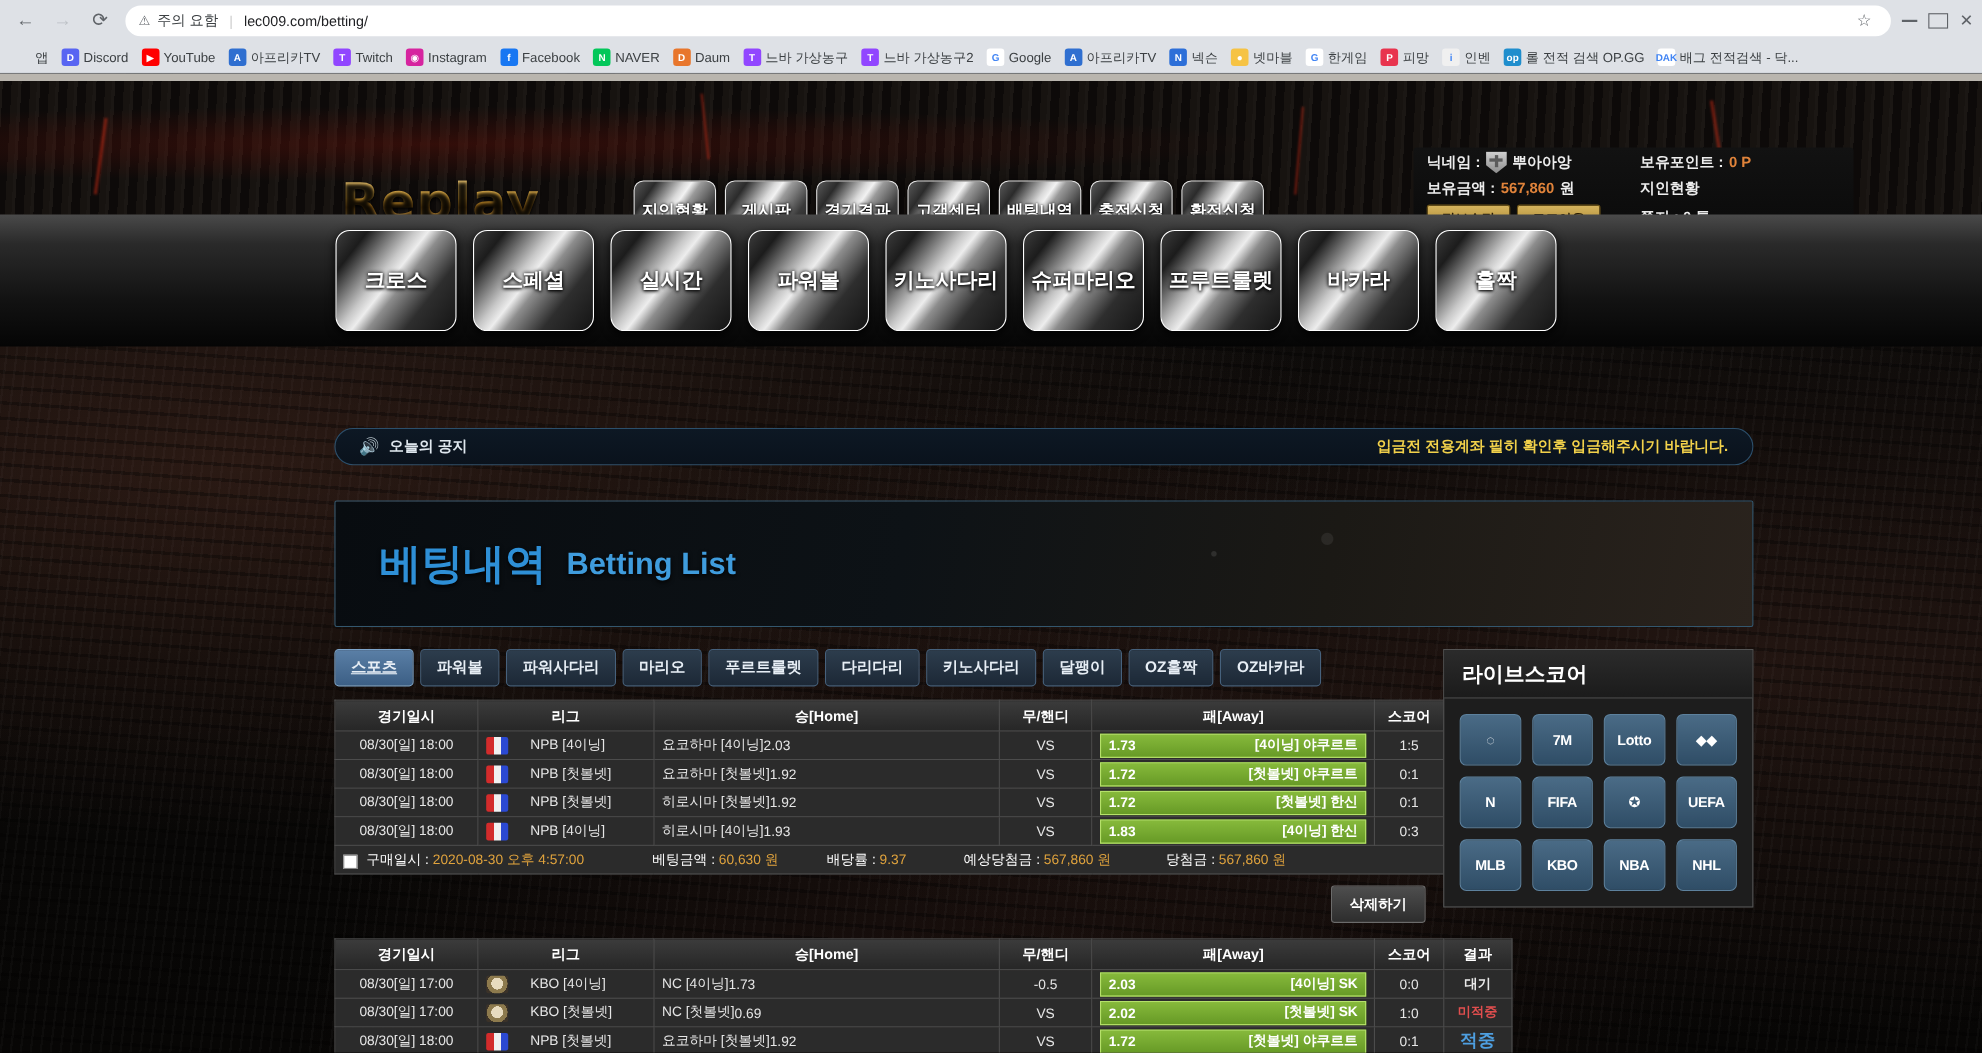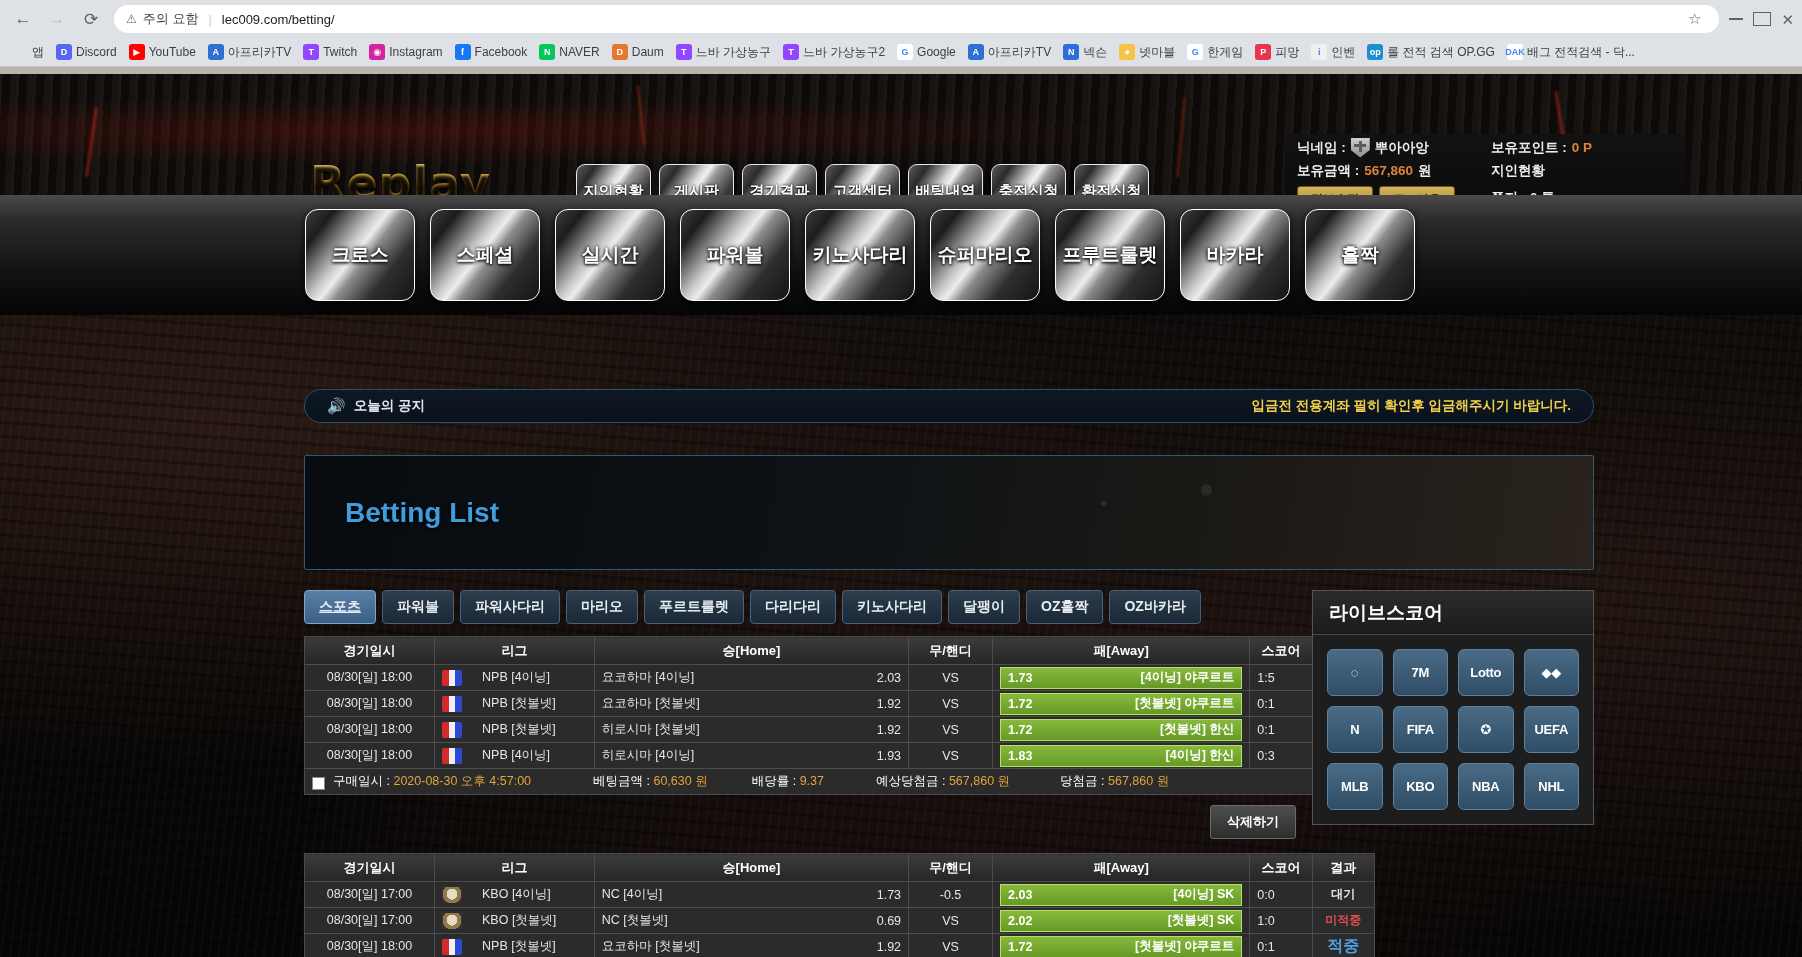--- a/index.html
+++ b/index.html
@@ -197,29 +197,29 @@
   }
   table.bt td {
     background:#2b2b2b; color:#e6e6e6; font-size:12.5px; height:26px;
     border:1px solid #4c4c4c; padding:0 7px; vertical-align:middle;
   }
   .c-date { width:96px; text-align:center; font-size:12px;}
   .c-league { width:118px; }
   .c-home { width:232px; }
   .c-hand { width:62px; text-align:center; }
   .c-away { width:190px; }
-  .c-score { width:46px; }
+  .c-score { width:46px; text-align:center; }
   .c-res { width:46px; text-align:center; }
 
   .league-cell { display:flex; align-items:center; gap:20px; }
   .league-ico { width:20px; height:16px; border-radius:2px; flex:none;
     background:linear-gradient(90deg,#d32b2b 0 34%, #f0f0f0 34% 66%, #2b49d3 66% 100%); }
   .league-ico.kbo { background:radial-gradient(circle at 50% 45%,#e8dcc0 0 40%, #8d7a4d 41% 70%, #3b3228 71% 100%); }
 
-  .home-cell { display:flex; justify-content:space-between; align-items:center; width:100%; }
+  .home-cell { display:flex; align-items:center; width:100%; }
   .away-box {
     background:linear-gradient(180deg,#86b93b,#679a26);
     border:1px solid #b5e06a;
     display:flex; justify-content:space-between; align-items:center;
     padding:3px 7px; color:#fff; font-weight:bold; font-size:12.5px;
     height:22px;
   }
   .res-hit { color:#4e9fe0; font-size:16px; font-weight:bold;}
   .res-miss { color:#e04e4e; font-size:12px; font-weight:bold;}
   .res-wait { color:#e8e8e8; font-size:12px; font-weight:bold;}
@@ -438,20 +438,21 @@
   </div>
 
   <div class="notice">
     <span class="spk">🔊</span>
     <span class="ntitle">오늘의 공지</span>
     <span class="nmsg">입금전 전용계좌 필히 확인후 입금해주시기 바랍니다.</span>
   </div>
 
   <div class="content">
     <div class="banner">
+      <span class="b-kr">베팅내역</span>
       <span class="b-en">Betting List</span>
     </div>
 
     <div class="body-row">
       <div class="left-col">
         <div class="tabs" id="tabs">
             <div class="tab active">스포츠</div>
             <div class="tab">파워볼</div>
             <div class="tab">파워사다리</div>
             <div class="tab">마리오</div>

